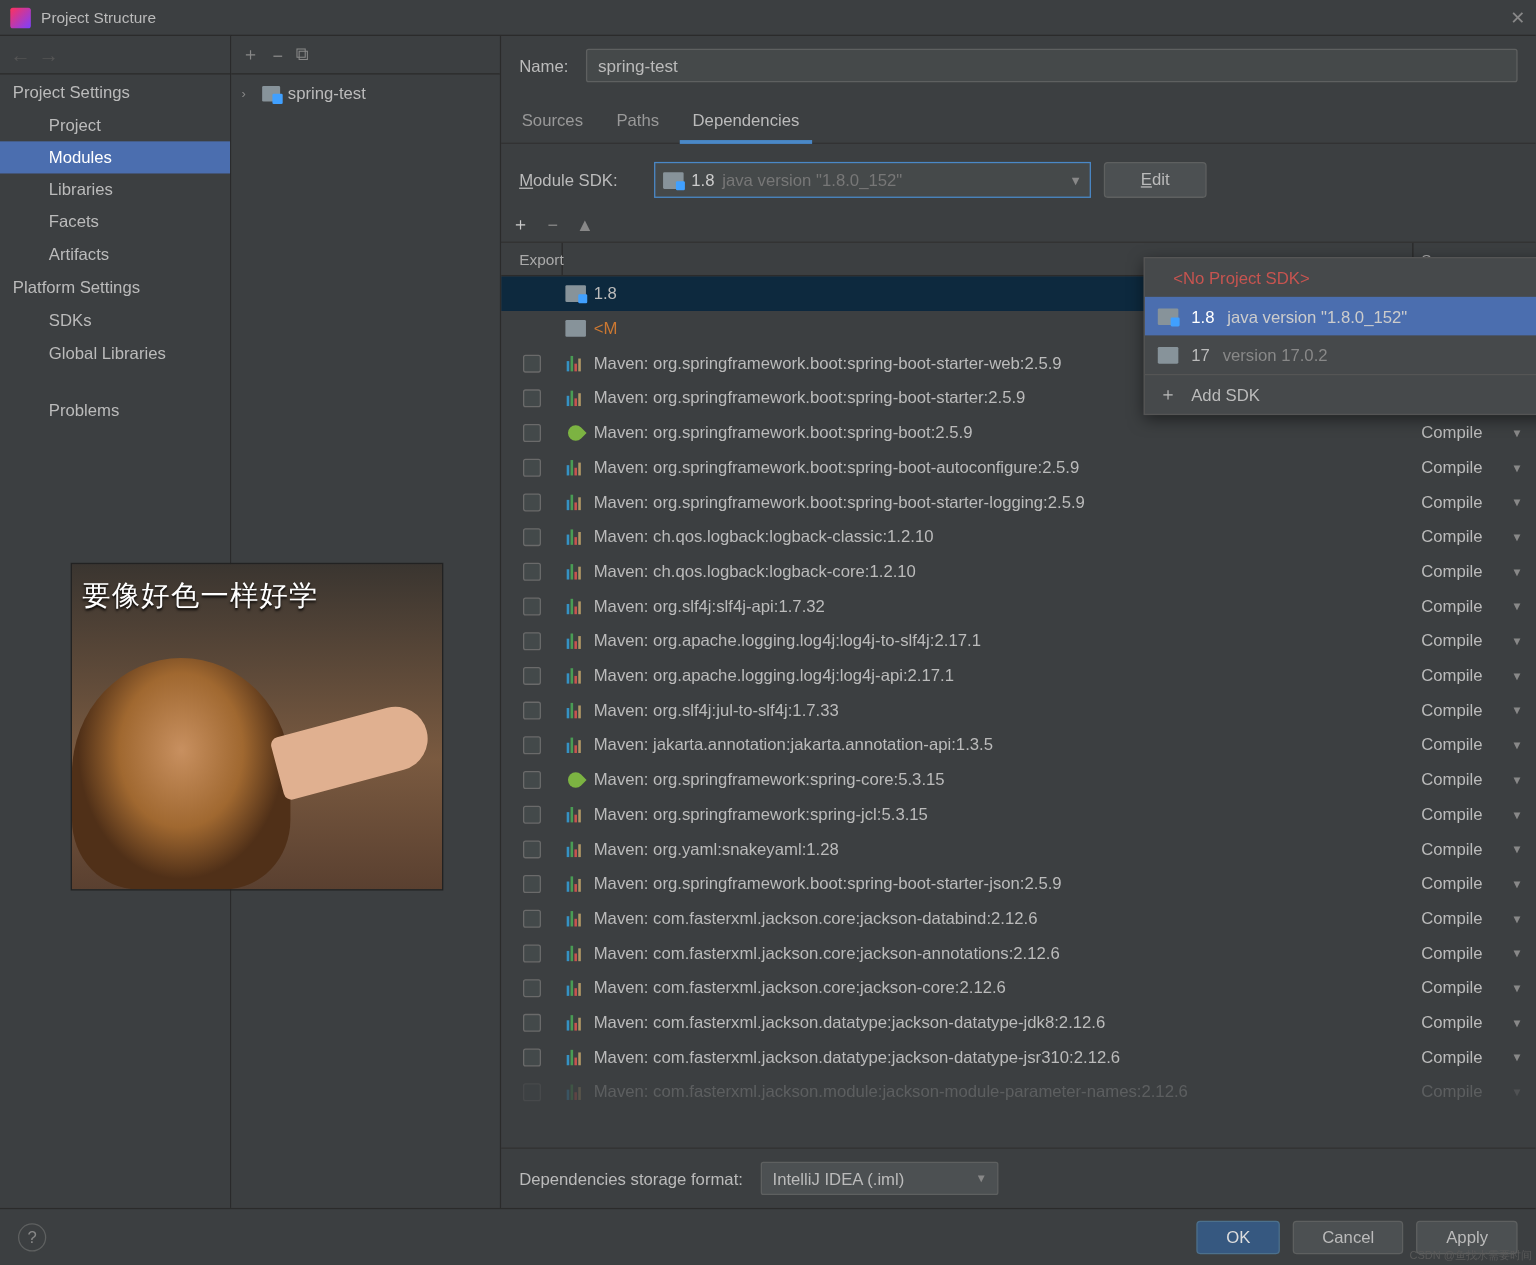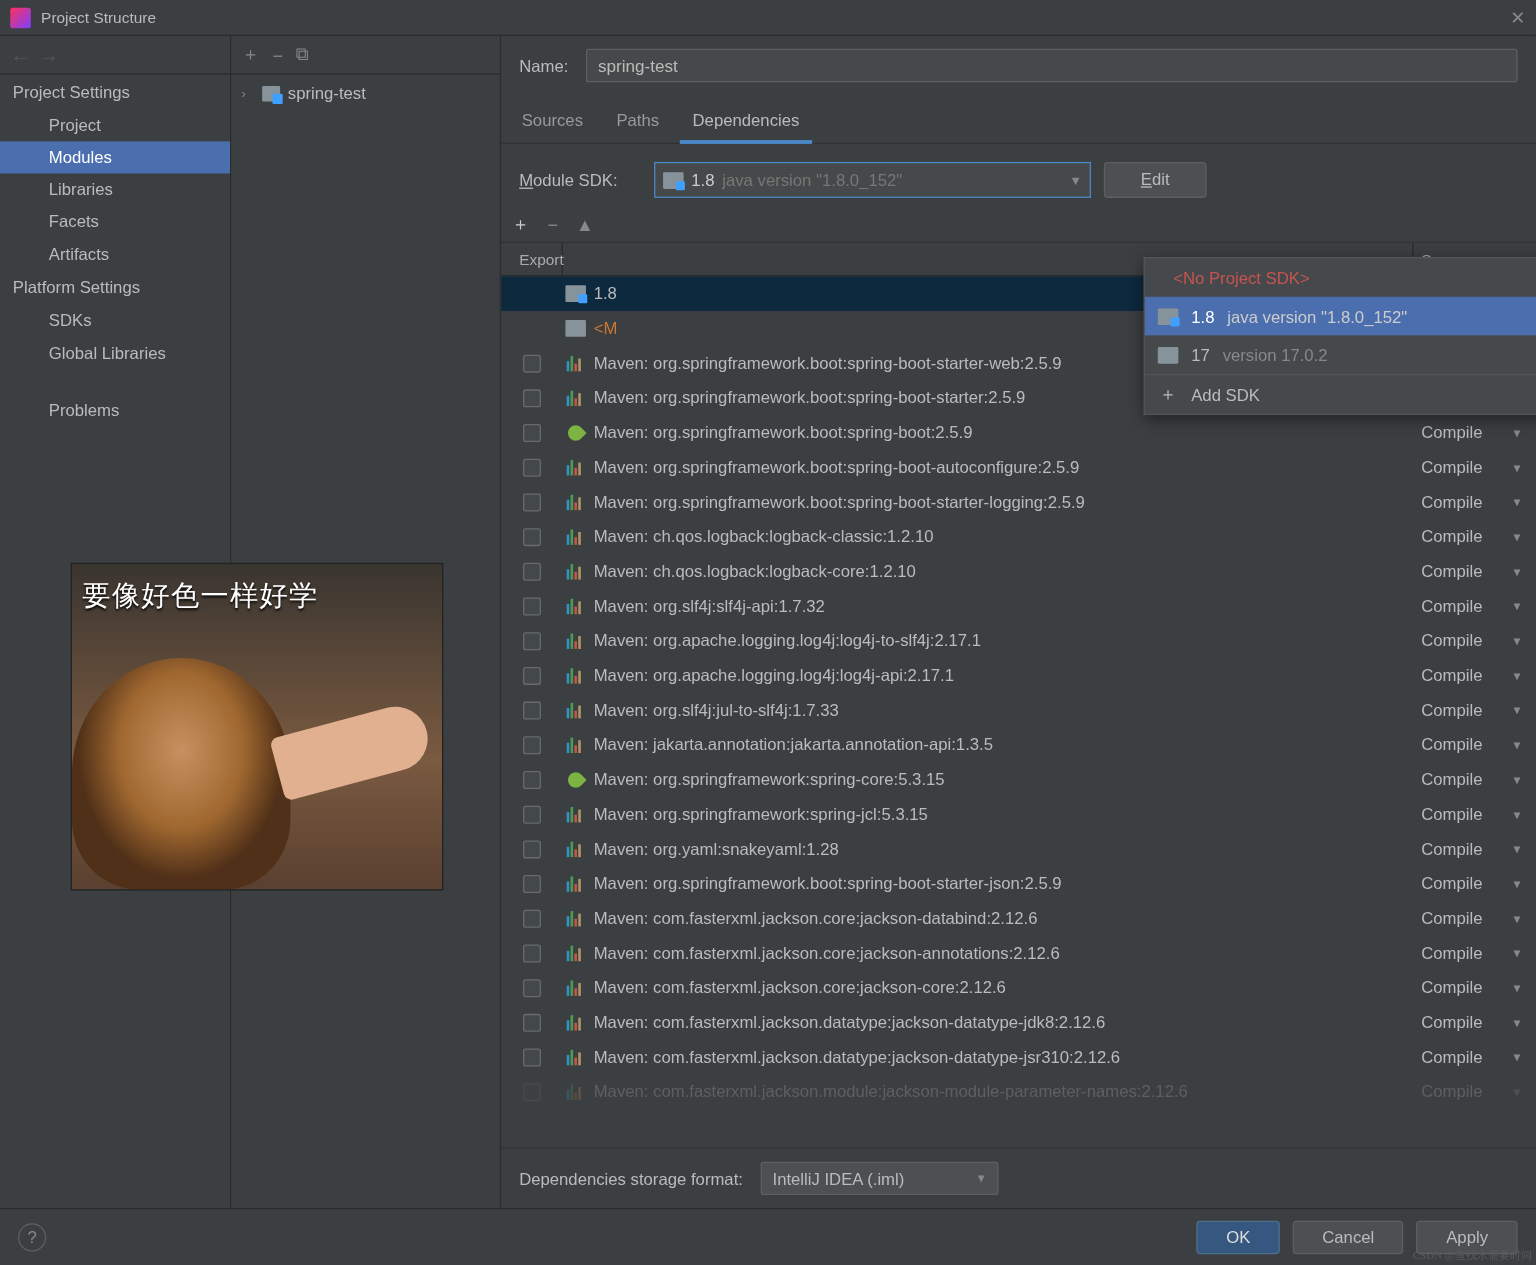--- a/index.html
+++ b/index.html
@@ -109,21 +109,21 @@
   .storage-select { width:185px; height:26px; background:#4c5052; border:1px solid #5e6060; color:#bbb; display:flex; align-items:center; padding:0 8px; justify-content:space-between; border-radius:2px;}
   .storage-select .caret{color:#888; font-size:9px;}
 
   .footer { height:44px; background:#3c3f41; border-top:1px solid #2b2b2b; display:flex; align-items:center; padding:0 14px;}
   .help { width:22px; height:22px; border:1px solid #5e6060; border-radius:11px; color:#888; text-align:center; line-height:20px; font-size:13px;}
   .footer .spacer { flex:1;}
   .btn { height:26px; padding:0 22px; border-radius:3px; margin-left:10px; line-height:24px; font-size:13px;}
   .btn.primary { background:#365880; border:1px solid #4c708c; color:#ddd;}
   .btn.secondary { background:#4c5052; border:1px solid #5e6060; color:#bbb;}
 
-  .watermark { position:absolute; right:4px; bottom:2px; color:#5a5a5a; font-size:11px; z-index:20;font-family:Liberation Serif, serif;}
+  .watermark { position:absolute; right:4px; bottom:2px; color:#5a5a5a; font-size:11px; z-index:20;}
 </style>
 </head>
 <body>
 
 <div class="scaled">
   <div class="titlebar">
     <div class="app-icon"></div>
     <div class="title">Project Structure</div>
     <div class="close">✕</div>
   </div>

